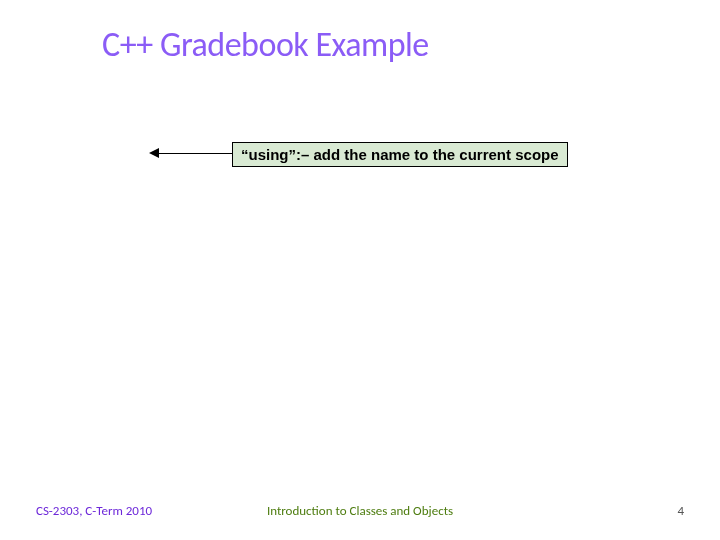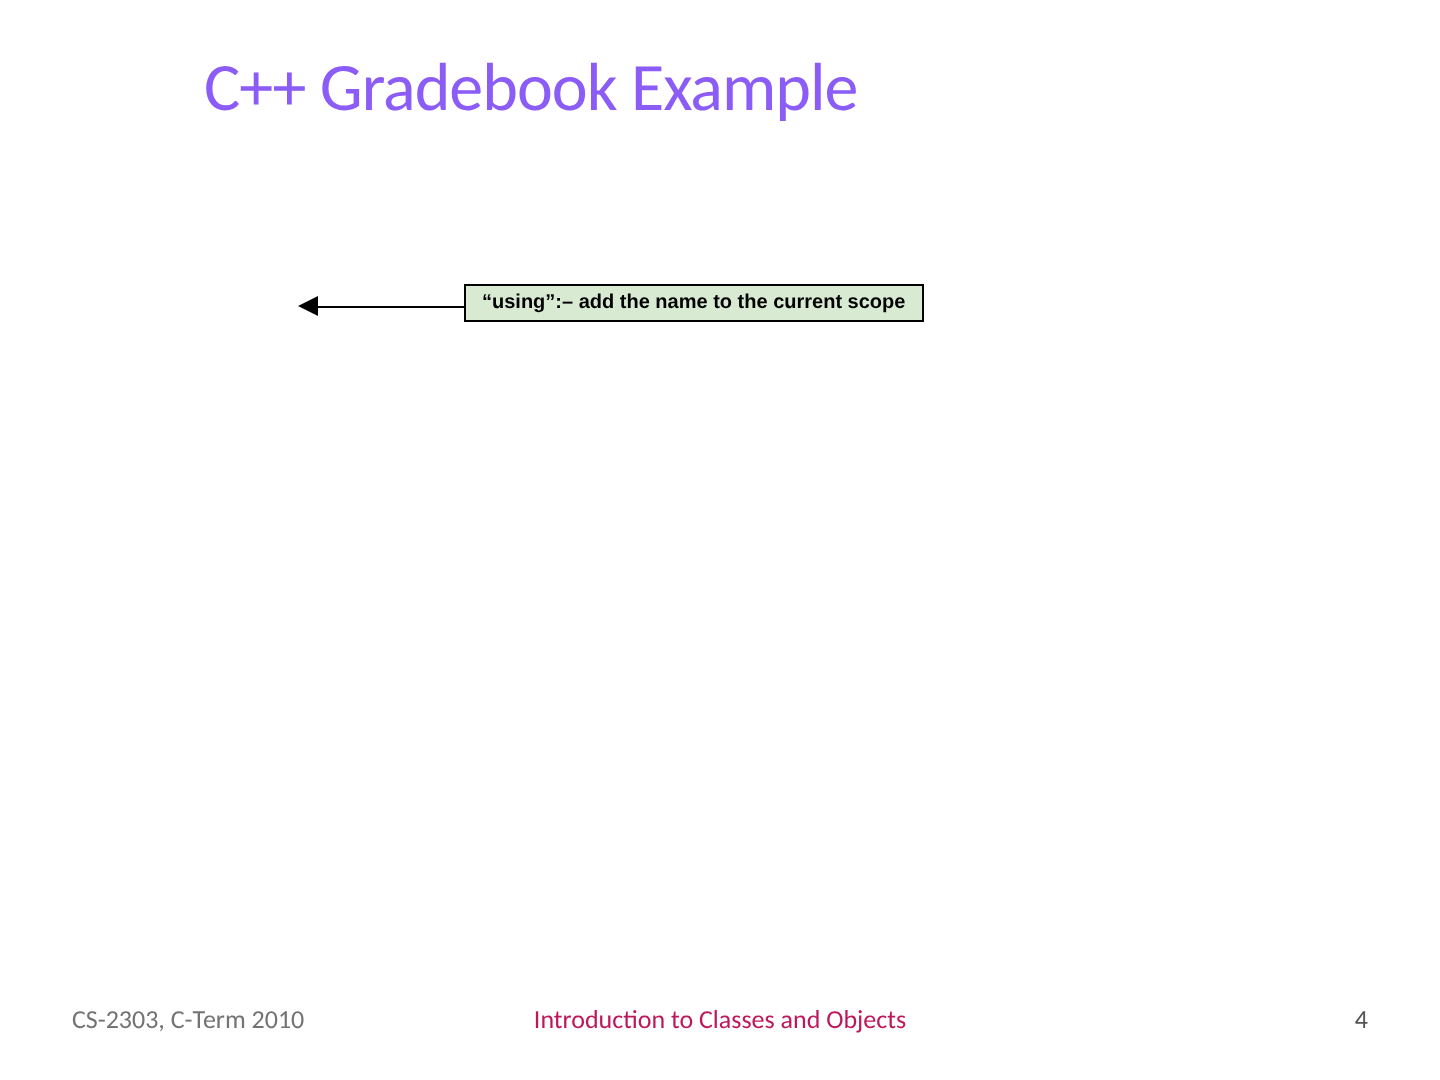--- a/index.html
+++ b/index.html
@@ -25,21 +25,21 @@
       letter-spacing: -0.5px;
     }
     .callout-box {
       position: absolute;
       top: 142px;
       left: 232px;
       background: #d9ead3;
       border: 1px solid #000000;
       padding: 3px 8px;
       font-family: Arial, sans-serif;
-      font-size: 10px;
+      font-size: 15px;
       font-weight: bold;
       color: #000000;
     }
     .arrow-line {
       position: absolute;
       top: 153px;
       left: 155px;
       width: 77px;
       height: 1px;
       background: #000000;
@@ -52,29 +52,29 @@
       height: 0;
       border-top: 5px solid transparent;
       border-bottom: 5px solid transparent;
       border-right: 10px solid #000000;
     }
     .footer-left {
       position: absolute;
       bottom: 22px;
       left: 36px;
       font-size: 13px;
-      color: #737373;
+      color: #6d28d9;
     }
     .footer-center {
       position: absolute;
       bottom: 22px;
       left: 50%;
       transform: translateX(-50%);
       font-size: 13px;
-      color: #be185d;
+      color: #4d7c0f;
     }
     .footer-right {
       position: absolute;
       bottom: 22px;
       right: 36px;
       font-size: 13px;
       color: #555555;
     }
   </style>
 </head>

